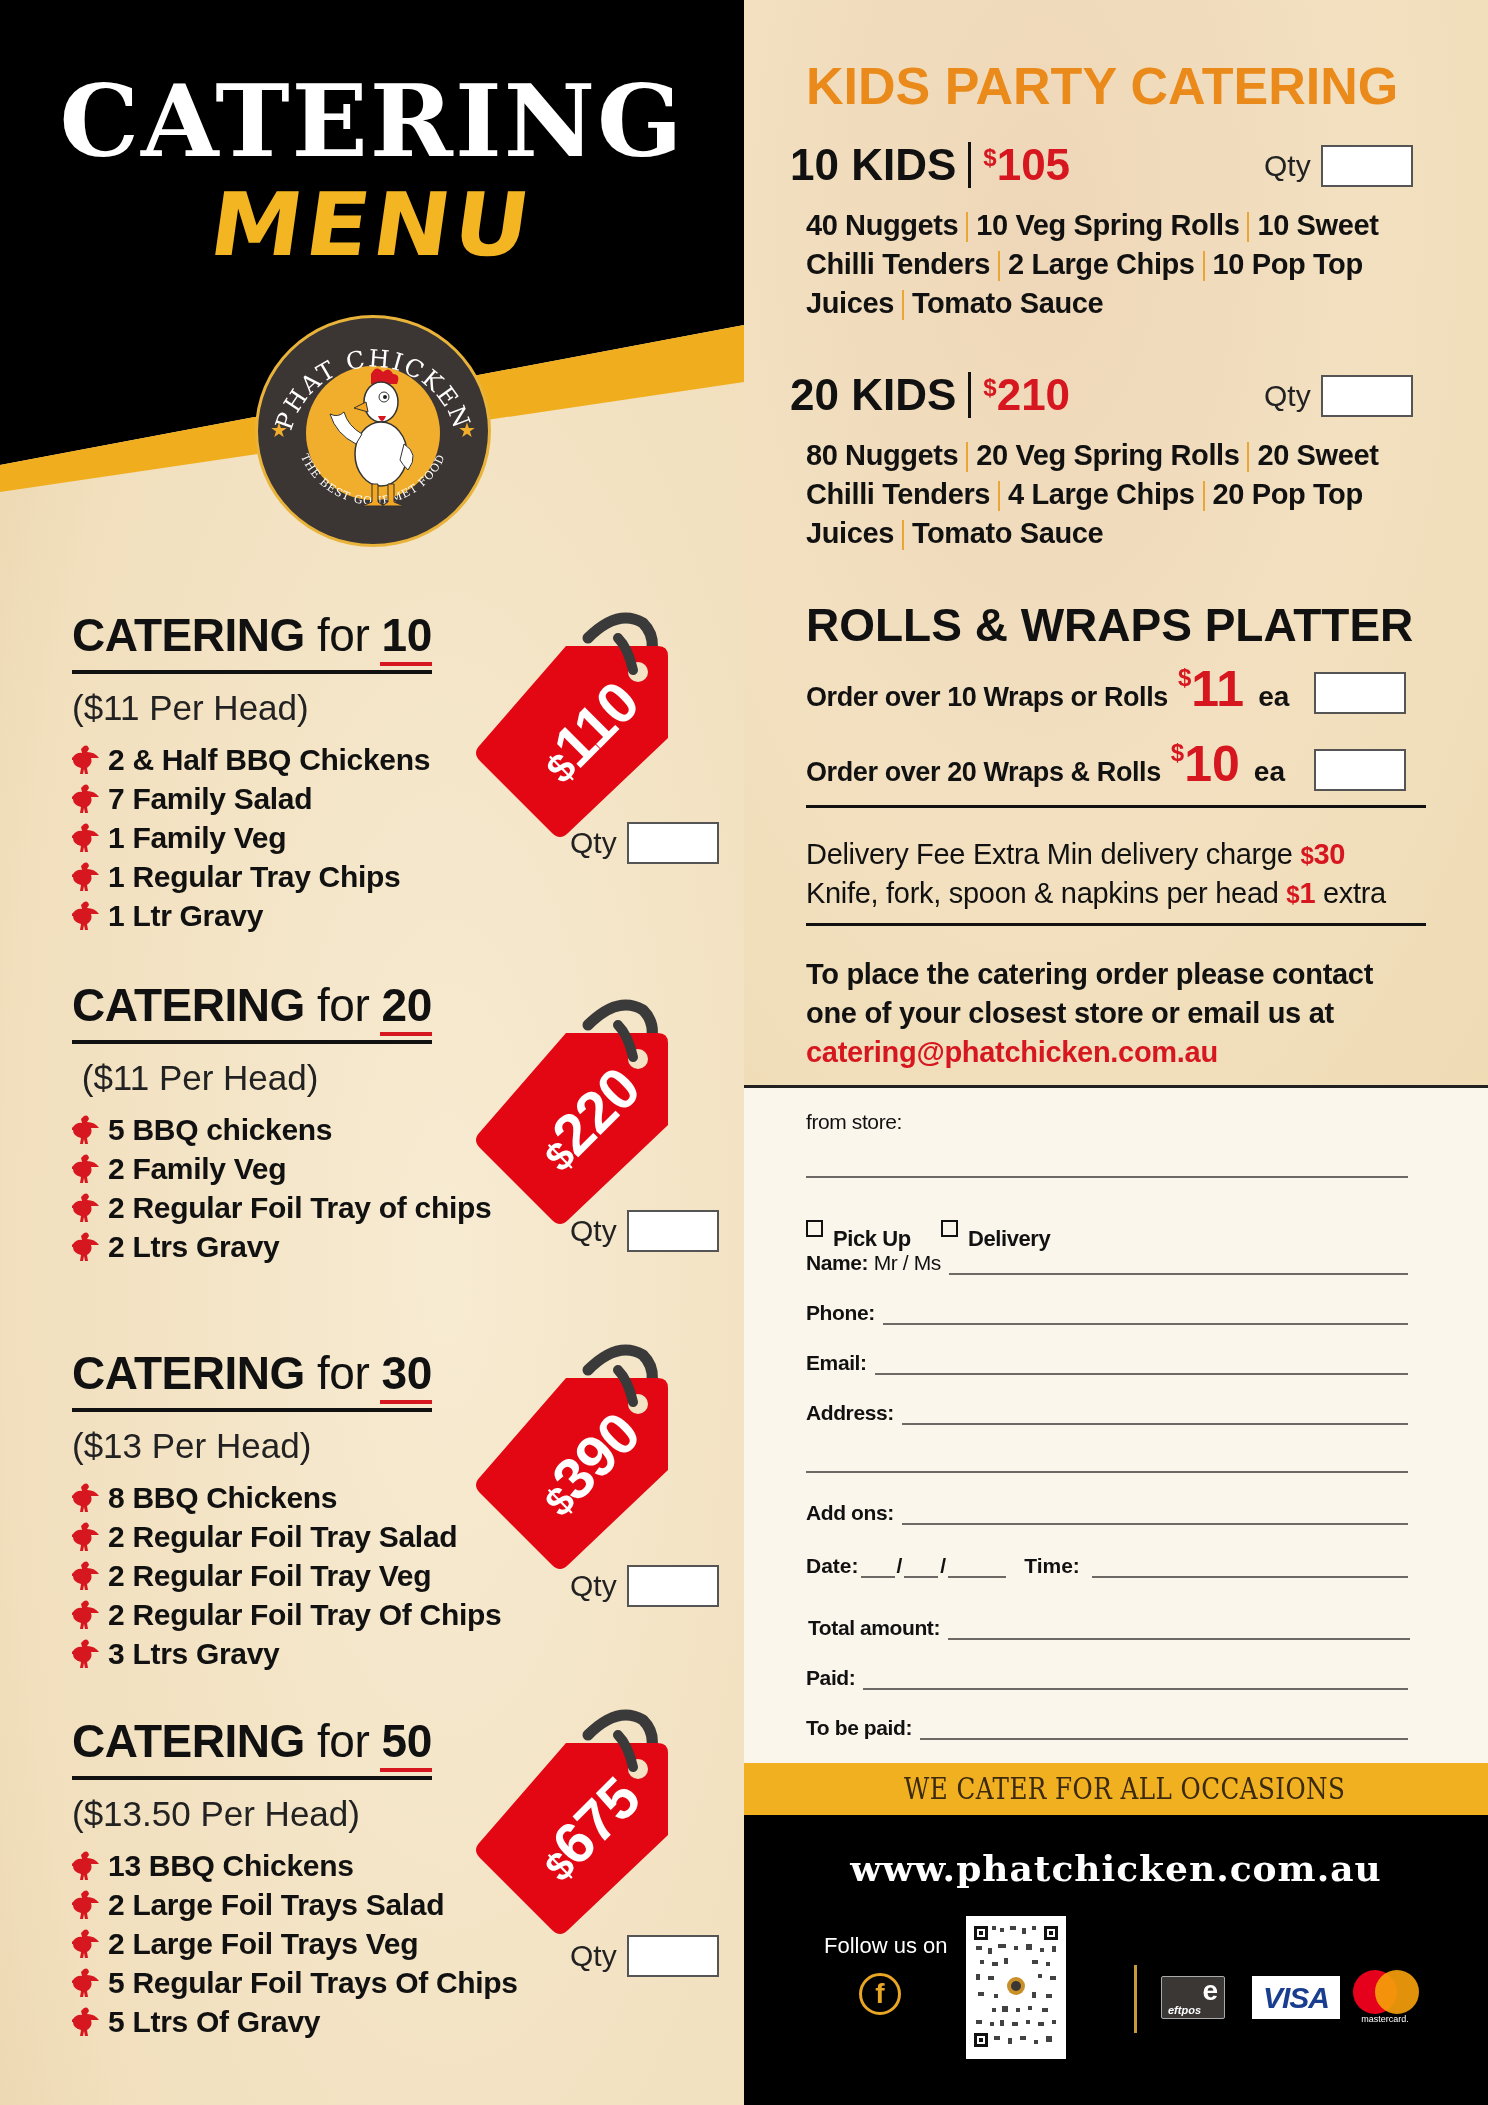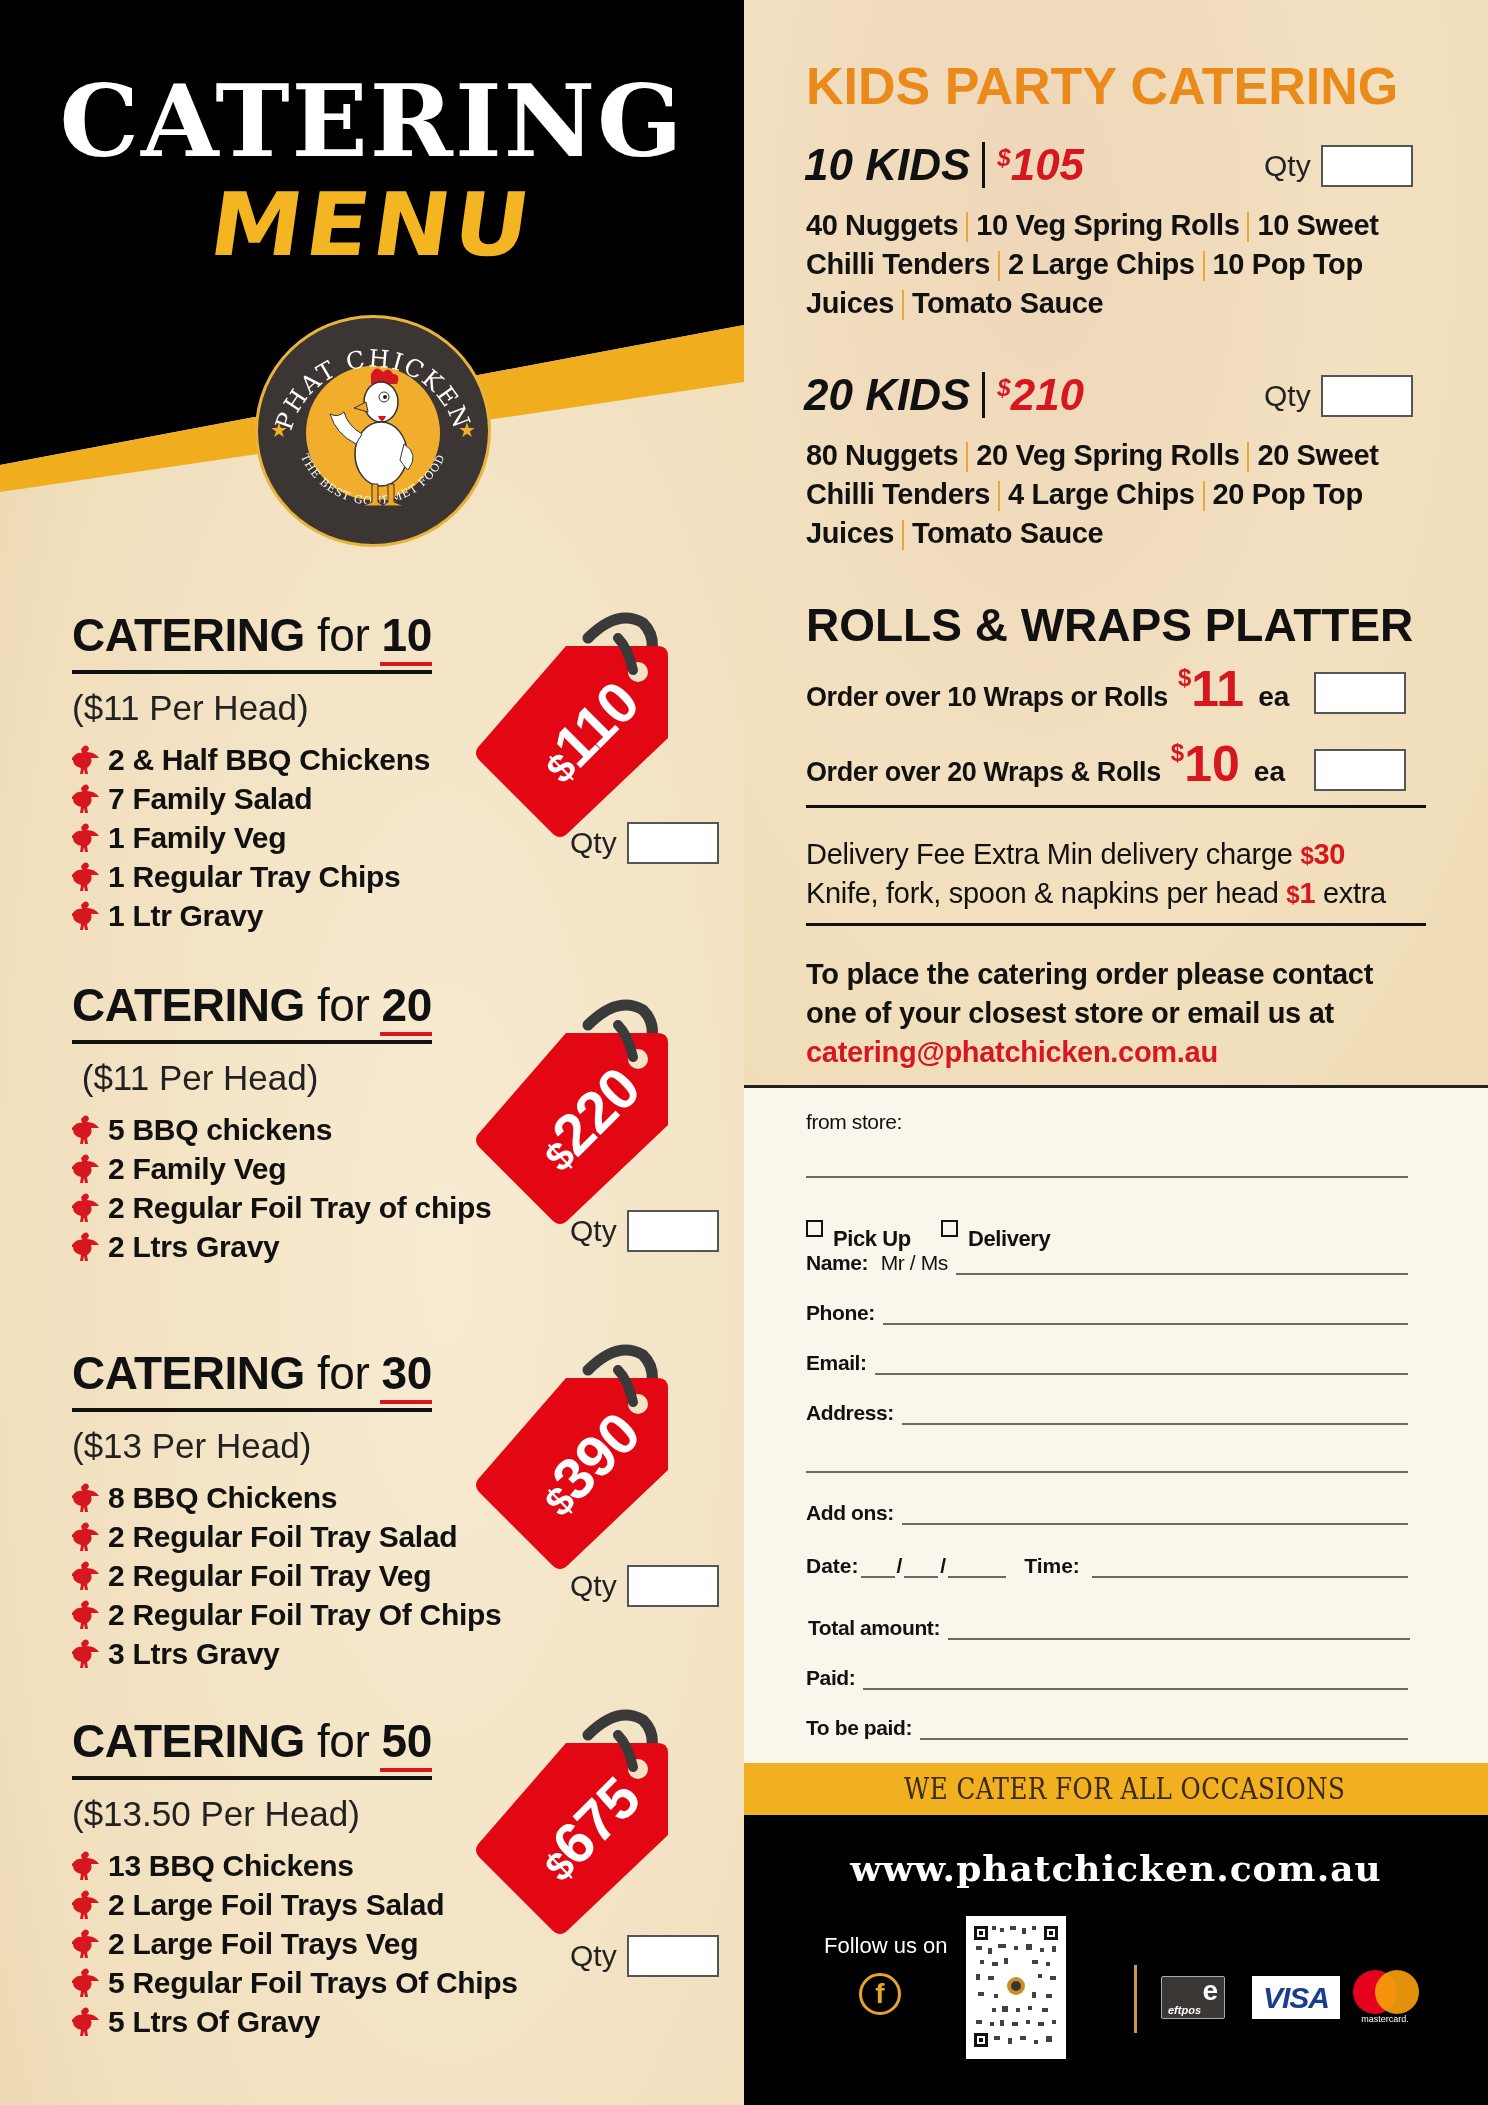--- a/index.html
+++ b/index.html
@@ -44,21 +44,21 @@
   .tag-price .dollar { font-size: 40px; }
 
   .qty { position: absolute; display: flex; align-items: center; }
   .qty-label { font-size: 30px; color: #222; margin-right: 10px; }
   .qty-box { width: 92px; height: 42px; background: #fff; border: 2px solid #555; }
 
   
   .right { position: absolute; left: 744px; top: 0; width: 744px; height: 1085px;
     background: radial-gradient(ellipse at 40% 20%, #eed7b8 0%, #f2e0c0 50%, #efdcb5 100%); }
   .kids-title { position: absolute; left: 62px; top: 56px; font-size: 52px; font-weight: bold; color: #ea8a1a; letter-spacing: 0; }
-  .kids-row { position: absolute; left: 60px; display: flex; align-items: flex-start; font-style: italic; }
+  .kids-row { position: absolute; left: 46px; display: flex; align-items: flex-start; }
   .kids-label { font-size: 44px; font-weight: bold; }
   .kids-sep { display: inline-block; width: 3px; height: 46px; background: #111; margin: 0 12px; align-self: center; }
   .kids-price { font-size: 44px; font-weight: bold; color: #d7171f; }
   .kids-price sup, .red-sup { font-size: 24px; vertical-align: top; position: relative; top: 4px; }
   .kids-desc { position: absolute; left: 62px; width: 620px; font-size: 29px; font-weight: bold; line-height: 39px; letter-spacing: -0.4px; }
   .kids-desc .pipe { display: inline-block; width: 2px; height: 30px; background: #e9a637; margin: 0 8px; vertical-align: middle; }
 
   .rolls-title { position: absolute; left: 62px; top: 598px; font-size: 46px; font-weight: bold; letter-spacing: 0; }
   .roll-row { position: absolute; left: 62px; display: flex; align-items: baseline; width: 600px; }
   .roll-text { font-size: 27px; font-weight: bold; letter-spacing: -0.4px; }
@@ -69,21 +69,21 @@
   .fee-line { position: absolute; left: 62px; font-size: 29px; letter-spacing: -0.3px; white-space: nowrap; }
   .fee-line .red { color: #d7171f; font-weight: bold; }
   .contact { position: absolute; left: 62px; top: 955px; width: 640px; font-size: 29px; font-weight: bold; line-height: 39px; letter-spacing: -0.3px; }
   .contact .email { color: #d7171f; }
 
   
   .form { position: absolute; left: 744px; top: 1085px; width: 744px; height: 678px;
     background: #fbf6ec; border-top: 3px solid #222; }
   .form-row { position: absolute; left: 62px; width: 602px; display: flex; align-items: flex-end; }
   .form-label { font-size: 21px; font-weight: bold; letter-spacing: -0.4px; white-space: nowrap; }
-  .form-label .light { font-weight: normal; margin-left: 7px; }
+  .form-label .light { font-weight: normal; }
   .form-line { flex: 1; height: 22px; border-bottom: 2px solid #6d6a66; margin-left: 8px; }
   .from-store { position: absolute; left: 62px; top: 22px; font-size: 21px; letter-spacing: -0.4px; }
   .checks { position: absolute; left: 62px; top: 117px; display: flex; align-items: center; }
   .chk { width: 17px; height: 17px; border: 2px solid #111; margin-right: 10px; }
   .chk-label { font-size: 22px; font-weight: bold; margin-right: 30px; letter-spacing: -0.4px; margin-top: 21px; }
   .date-row { position: absolute; left: 62px; top: 466px; width: 602px; display: flex; align-items: flex-end; font-size: 21px; font-weight: bold; }
   .blank { display: inline-block; border-bottom: 2px solid #6d6a66; height: 20px; margin: 0 2px; }
 
   
   .band { position: absolute; left: 744px; top: 1763px; width: 744px; height: 52px; background: #f0b01f;

